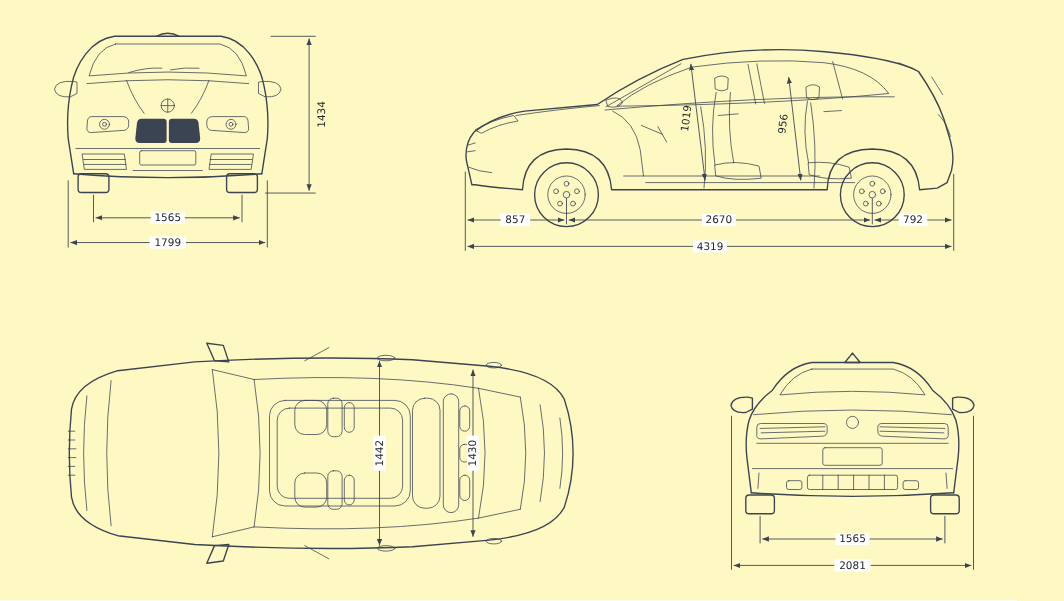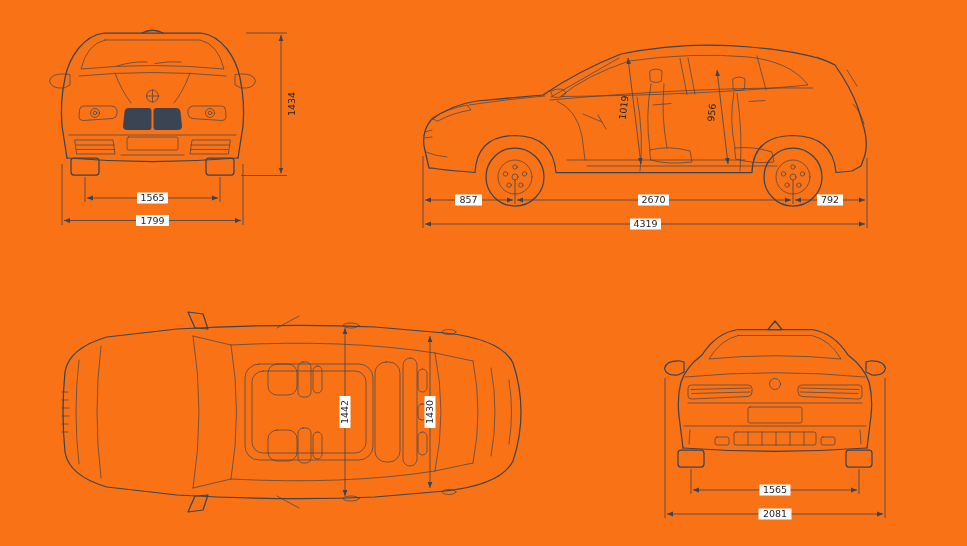--- a/index.html
+++ b/index.html
@@ -1,17 +1,17 @@
 <!DOCTYPE html>
 <html style="--line-color: #3b4453;"><head>
 <meta charset="utf-8">
 <style>
   :root { --line-color:#3b4453; }
   html,body { margin:0; padding:0; background:#fff; }
-  .canvas { position:relative; width:967px; height:546px; background:#f97316; overflow:hidden;
+  .canvas { position:relative; width:967px; height:546px; background:#fef9c3; overflow:hidden;
             font-family:"DejaVu Sans", sans-serif; }
   .panel { position:absolute; overflow:visible; }
   .ol  { fill:none; stroke:var(--line-color); stroke-width:1.25; stroke-linejoin:round; stroke-linecap:round; }
   .dt  { fill:none; stroke:var(--line-color); stroke-width:0.7; stroke-linejoin:round; stroke-linecap:round; }
   .dim { fill:none; stroke:var(--line-color); stroke-width:0.8; }
   .af  { fill:var(--line-color); }
   .fillk { fill:var(--line-color); stroke:none; }
   .lbl { font-family:"DejaVu Sans", sans-serif; font-size:9.5px; fill:#22272e; }
   .lblbg { fill:#ffffff; }
 </style>

